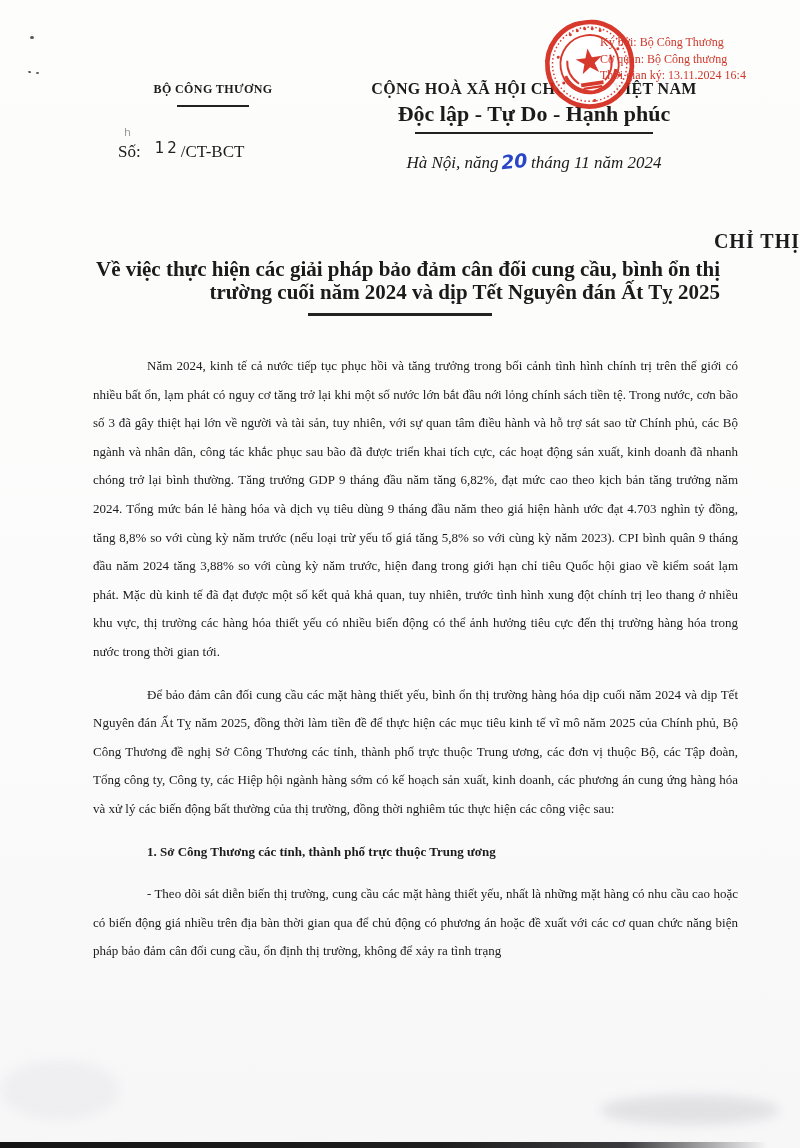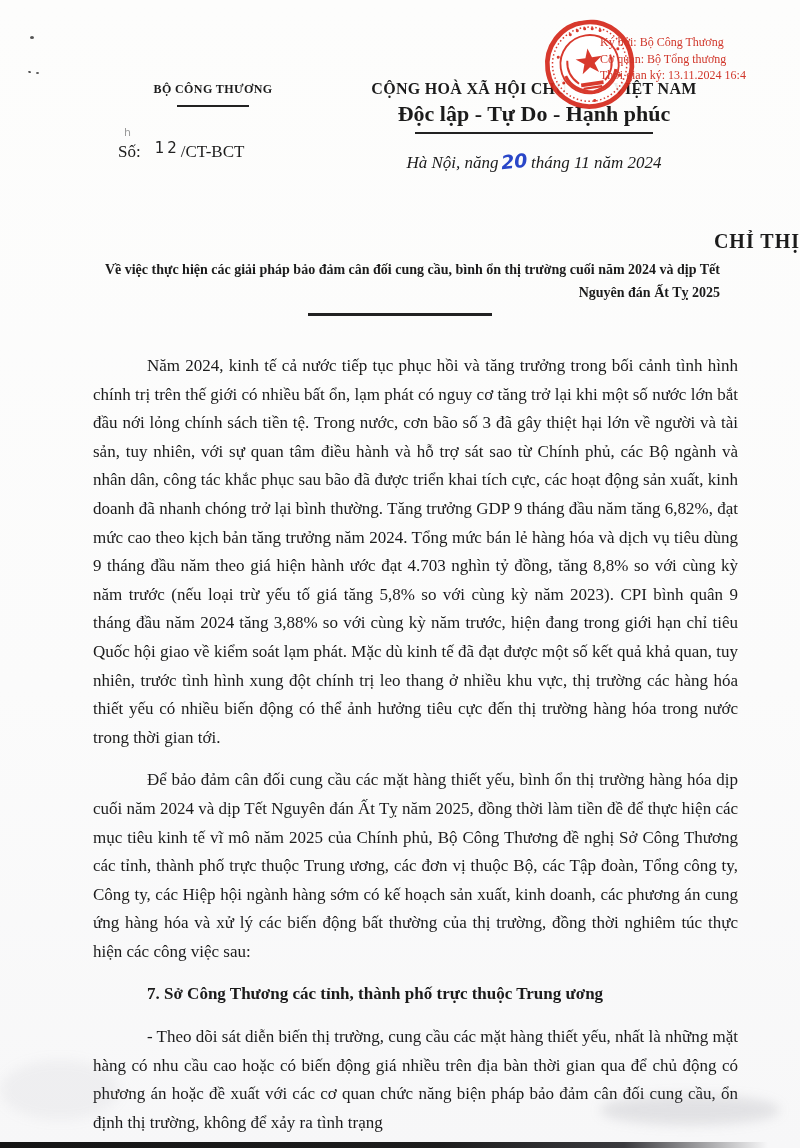--- a/index.html
+++ b/index.html
@@ -25,24 +25,24 @@
   .motto-rule{width:238px;height:2px;background:#222;margin:5px auto 0;}
   .date-line{margin-top:16px;font-style:italic;font-size:17px;white-space:nowrap;}
   .hand-day{font-family:"DejaVu Sans",sans-serif;font-style:italic;font-weight:bold;color:#2946c8;font-size:19px;display:inline-block;transform:rotate(-5deg);margin:0 4px 0 2px;}
   
   .sig{position:absolute;left:543px;top:18px;width:300px;height:95px;z-index:6;}
   .sig svg{position:absolute;left:0;top:2px;}
   .sig-text{position:absolute;left:57px;top:16px;color:#d0362a;font-size:12px;line-height:16.5px;white-space:nowrap;}
   
   .title-block{position:absolute;left:0;top:230px;width:100%;text-align:right;}
   .doc-type{font-weight:bold;font-size:20px;letter-spacing:1px;}
-  .doc-subject{font-weight:bold;font-size:14px;line-height:23px;width:640px;margin:5px auto 8px;}
+  .doc-subject{font-weight:bold;font-size:21px;line-height:23px;width:640px;margin:5px auto 8px;}
   .title-rule{width:184px;height:3px;background:#222;margin:9px auto 0;}
   
-  .body-block{position:absolute;left:93px;top:352px;width:645px;font-size:17px;line-height:28.6px;text-align:justify;}
+  .body-block{position:absolute;left:93px;top:352px;width:645px;font-size:13px;line-height:28.6px;text-align:justify;}
   .body-block p{margin:14px 0 0;text-indent:54px;}
   .body-block p:first-child{margin-top:0;}
   .sec-head{margin:15px 0 0;text-indent:54px;font-weight:bold;text-align:left;}
   
   .bottom-bar{position:absolute;left:0;bottom:0;width:100%;height:6px;
     background:linear-gradient(to right,#151515 0%,#1d1d1d 55%,#3a3a3e 78%,rgba(60,60,65,0) 96%);}
   .smudge{position:absolute;border-radius:50%;filter:blur(6px);pointer-events:none;}
   .smudge.a{left:600px;top:1095px;width:180px;height:30px;background:rgba(110,110,125,.16);}
   .smudge.b{left:0px;top:1060px;width:120px;height:60px;background:rgba(140,140,150,.08);}
   .speck{position:absolute;background:#555;border-radius:50%;}
@@ -91,35 +91,35 @@
         <circle cx="66" cy="13" r="1.6" fill="#d5291c" stroke="none"></circle>
         <circle cx="18" cy="35" r="1.6" fill="#d5291c" stroke="none"></circle>
         <circle cx="82" cy="35" r="1.6" fill="#d5291c" stroke="none"></circle>
         <circle cx="20" cy="63" r="1.6" fill="#d5291c" stroke="none"></circle>
         <circle cx="80" cy="63" r="1.6" fill="#d5291c" stroke="none"></circle>
         <circle cx="50" cy="86" r="1.6" fill="#d5291c" stroke="none"></circle>
       </g>
     </svg>
     <div class="sig-text">
       <div>Ký bởi: Bộ Công Thương</div>
-      <div>Cơ quan: Bộ Tổng thương</div>
+      <div>Cơ quan: Bộ Công thương</div>
       <div>Thời gian ký: 13.11.2024 16:4</div>
     </div>
   </div>
 
   <div class="title-block">
     <div class="doc-type">CHỈ THỊ</div>
     <div class="doc-subject">Về việc thực hiện các giải pháp bảo đảm cân đối cung cầu, bình ổn thị trường cuối năm 2024 và dịp Tết Nguyên đán Ất Tỵ 2025</div>
     <div class="title-rule"></div>
   </div>
 
   <div class="body-block">
     <p>Năm 2024, kinh tế cả nước tiếp tục phục hồi và tăng trưởng trong bối cảnh tình hình chính trị trên thế giới có nhiều bất ổn, lạm phát có nguy cơ tăng trở lại khi một số nước lớn bắt đầu nới lỏng chính sách tiền tệ. Trong nước, cơn bão số 3 đã gây thiệt hại lớn về người và tài sản, tuy nhiên, với sự quan tâm điều hành và hỗ trợ sát sao từ Chính phủ, các Bộ ngành và nhân dân, công tác khắc phục sau bão đã được triển khai tích cực, các hoạt động sản xuất, kinh doanh đã nhanh chóng trở lại bình thường. Tăng trưởng GDP 9 tháng đầu năm tăng 6,82%, đạt mức cao theo kịch bản tăng trưởng năm 2024. Tổng mức bán lẻ hàng hóa và dịch vụ tiêu dùng 9 tháng đầu năm theo giá hiện hành ước đạt 4.703 nghìn tỷ đồng, tăng 8,8% so với cùng kỳ năm trước (nếu loại trừ yếu tố giá tăng 5,8% so với cùng kỳ năm 2023). CPI bình quân 9 tháng đầu năm 2024 tăng 3,88% so với cùng kỳ năm trước, hiện đang trong giới hạn chỉ tiêu Quốc hội giao về kiểm soát lạm phát. Mặc dù kinh tế đã đạt được một số kết quả khả quan, tuy nhiên, trước tình hình xung đột chính trị leo thang ở nhiều khu vực, thị trường các hàng hóa thiết yếu có nhiều biến động có thể ảnh hưởng tiêu cực đến thị trường hàng hóa trong nước trong thời gian tới.</p>
     <p>Để bảo đảm cân đối cung cầu các mặt hàng thiết yếu, bình ổn thị trường hàng hóa dịp cuối năm 2024 và dịp Tết Nguyên đán Ất Tỵ năm 2025, đồng thời làm tiền đề để thực hiện các mục tiêu kinh tế vĩ mô năm 2025 của Chính phủ, Bộ Công Thương đề nghị Sở Công Thương các tỉnh, thành phố trực thuộc Trung ương, các đơn vị thuộc Bộ, các Tập đoàn, Tổng công ty, Công ty, các Hiệp hội ngành hàng sớm có kế hoạch sản xuất, kinh doanh, các phương án cung ứng hàng hóa và xử lý các biến động bất thường của thị trường, đồng thời nghiêm túc thực hiện các công việc sau:</p>
-    <p class="sec-head">7. Sở Công Thương các tỉnh, thành phố trực thuộc Trung ương</p>
+    <p class="sec-head">1. Sở Công Thương các tỉnh, thành phố trực thuộc Trung ương</p>
     <p>- Theo dõi sát diễn biến thị trường, cung cầu các mặt hàng thiết yếu, nhất là những mặt hàng có nhu cầu cao hoặc có biến động giá nhiều trên địa bàn thời gian qua để chủ động có phương án hoặc đề xuất với các cơ quan chức năng biện pháp bảo đảm cân đối cung cầu, ổn định thị trường, không để xảy ra tình trạng</p>
   </div>
 
   <div class="smudge a"></div>
   <div class="smudge b"></div>
   <div class="speck s1"></div>
   <div class="speck s2"></div>
   <div class="speck s3"></div>
   <div class="bottom-bar"></div>
 </div>

